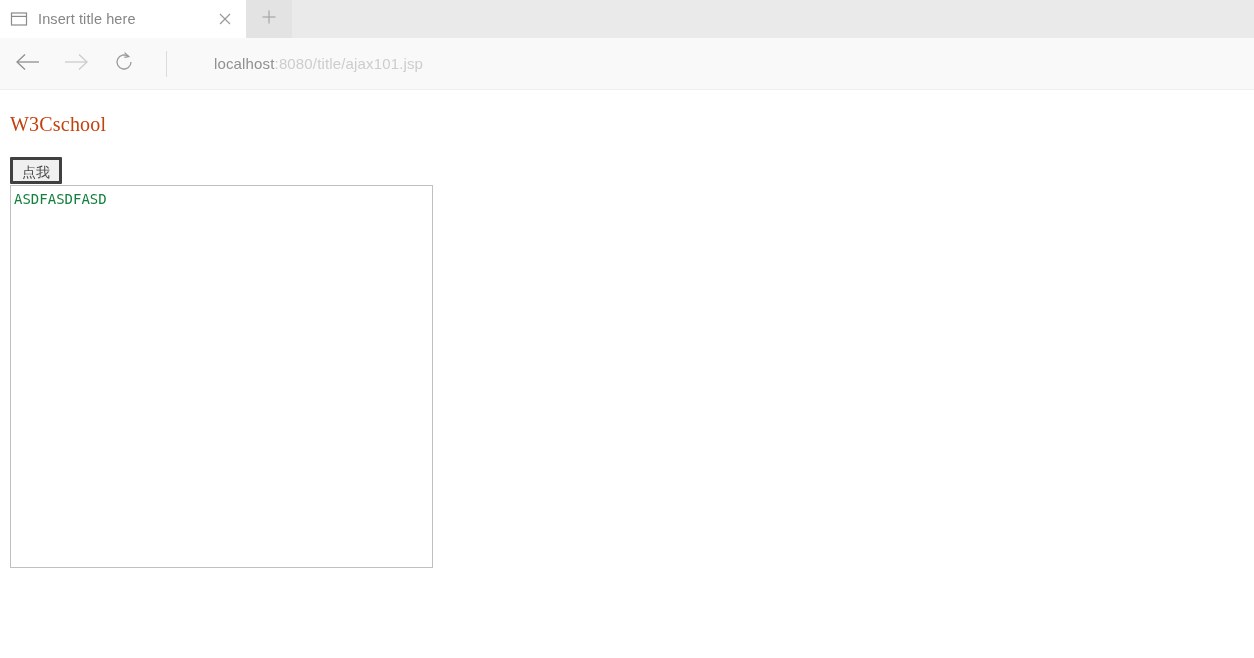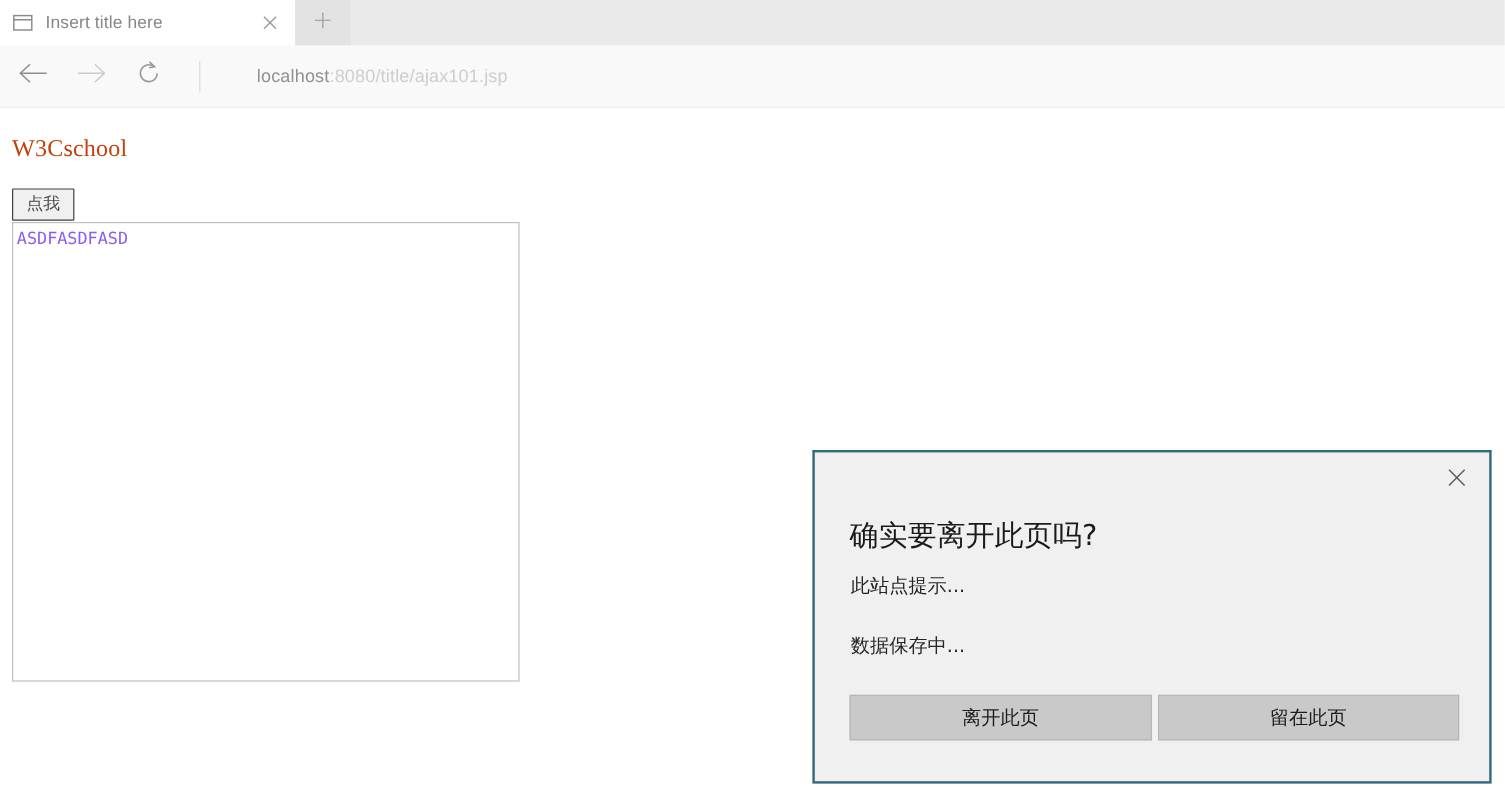--- a/index.html
+++ b/index.html
@@ -144,21 +144,21 @@
     letter-spacing: 0.2px;
   }
 
   .click-btn {
     position: absolute;
     left: 10px;
     top: 66px;
     min-width: 52px;
     height: 27px;
     background: #f0f0f0;
-    border: 1px solid #404040;
+    border: 3px solid #404040;
     border-radius: 1px;
     font-family: "DejaVu Sans", sans-serif;
     font-size: 14px;
     color: #4a4a4a;
     padding: 0 8px;
     box-sizing: border-box;
     line-height: 25px;
     text-align: center;
     cursor: default;
   }
@@ -167,21 +167,21 @@
     position: absolute;
     left: 10px;
     top: 94px;
     width: 423px;
     height: 383px;
     background: #ffffff;
     border: 1px solid #c0c0c0;
     box-sizing: border-box;
     font-family: "DejaVu Sans Mono", monospace;
     font-size: 14px;
-    color: #8b5cf6;
+    color: #15803d;
     padding: 4px 3px;
     line-height: 18px;
     resize: none;
     outline: none;
     overflow: auto;
   }
 
   
   .dialog {
     position: absolute;
@@ -333,35 +333,14 @@
   <div class="page">
 
     <div class="page-heading">W3Cschool</div>
 
     <div class="click-btn">点我</div>
 
     <textarea class="text-area" placeholder="" style="">ASDFASDFASD</textarea>
 
   </div>
 
-  <div class="dialog">
-
-    <div class="dialog-close">
-      <span>
-        <svg width="18" height="18" viewBox="0 0 18 18">
-          <line x1="2.5" y1="2.5" x2="15.5" y2="15.5" stroke="#5a5a5a" stroke-width="1.2"></line>
-          <line x1="15.5" y1="2.5" x2="2.5" y2="15.5" stroke="#5a5a5a" stroke-width="1.2"></line>
-        </svg>
-      </span>
-    </div>
-
-    <div class="dialog-title">确实要离开此页吗?</div>
-    <div class="dialog-line1">此站点提示...</div>
-    <div class="dialog-line2">数据保存中...</div>
-
-    <div class="dialog-buttons">
-      <div class="dlg-btn">离开此页</div>
-      <div class="dlg-btn">留在此页</div>
-    </div>
-
-  </div>
 
 </div>
 
 </body></html>

